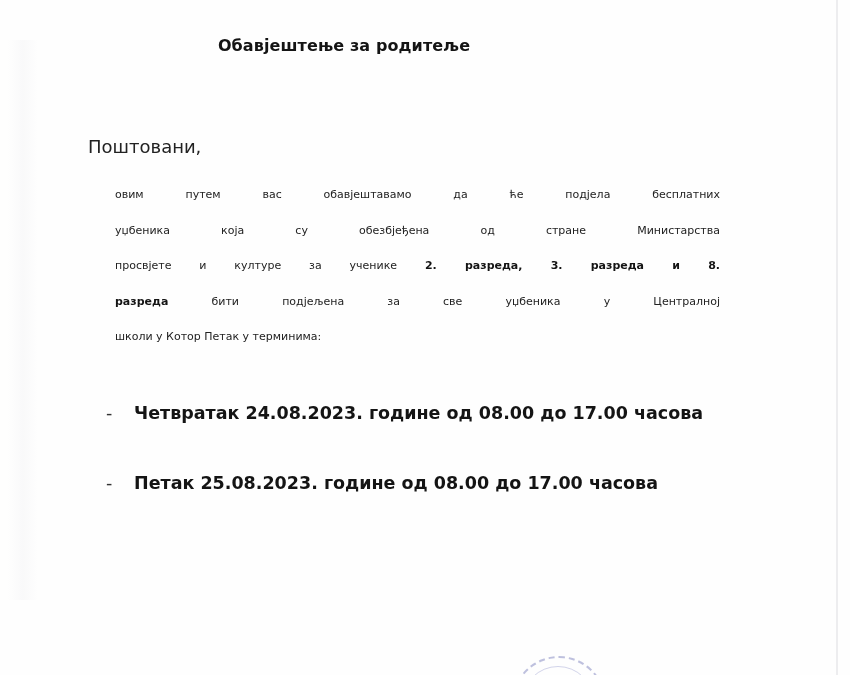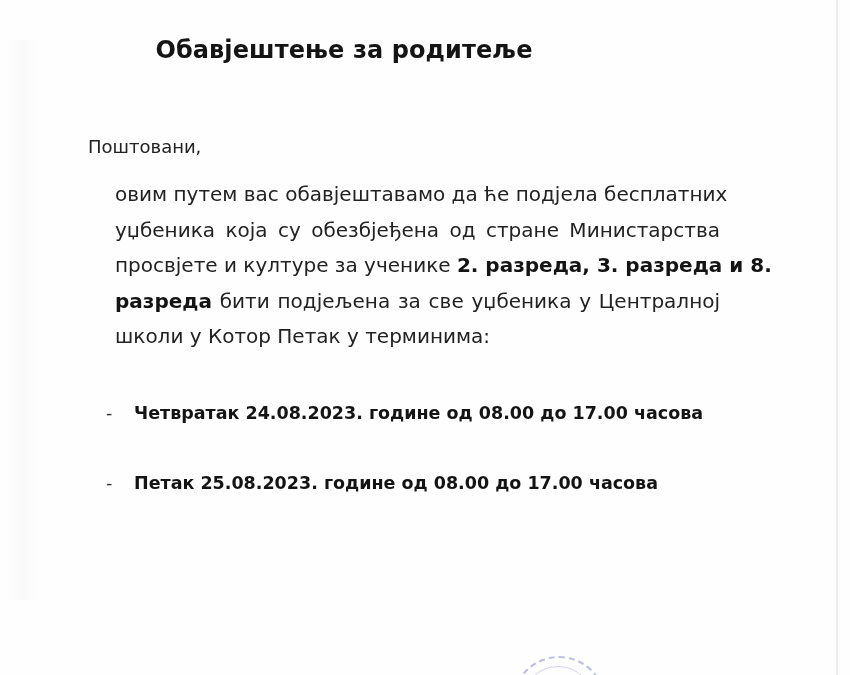--- a/index.html
+++ b/index.html
@@ -39,38 +39,38 @@
       height: 675px;
       background: rgba(230,230,232,0.7);
     }
     .title {
       position: absolute;
       left: 0;
       width: 688px;
       top: 36px;
       text-align: center;
       font-weight: bold;
-      font-size: 24px;
+      font-size: 16px;
       letter-spacing: 0.1px;
       color: #141414;
     }
     .greeting {
       position: absolute;
       left: 88px;
       top: 136px;
       font-size: 18px;
       color: #222;
       text-align: center;
     }
     .body-text {
       position: absolute;
       left: 115px;
       top: 177px;
       width: 605px;
-      font-size: 20px;
+      font-size: 11px;
       line-height: 35.5px;
       text-align: justify;
       color: #222;
     }
     .body-text .line {
       display: block;
       text-align: justify;
       text-align-last: justify;
       white-space: nowrap;
     }

